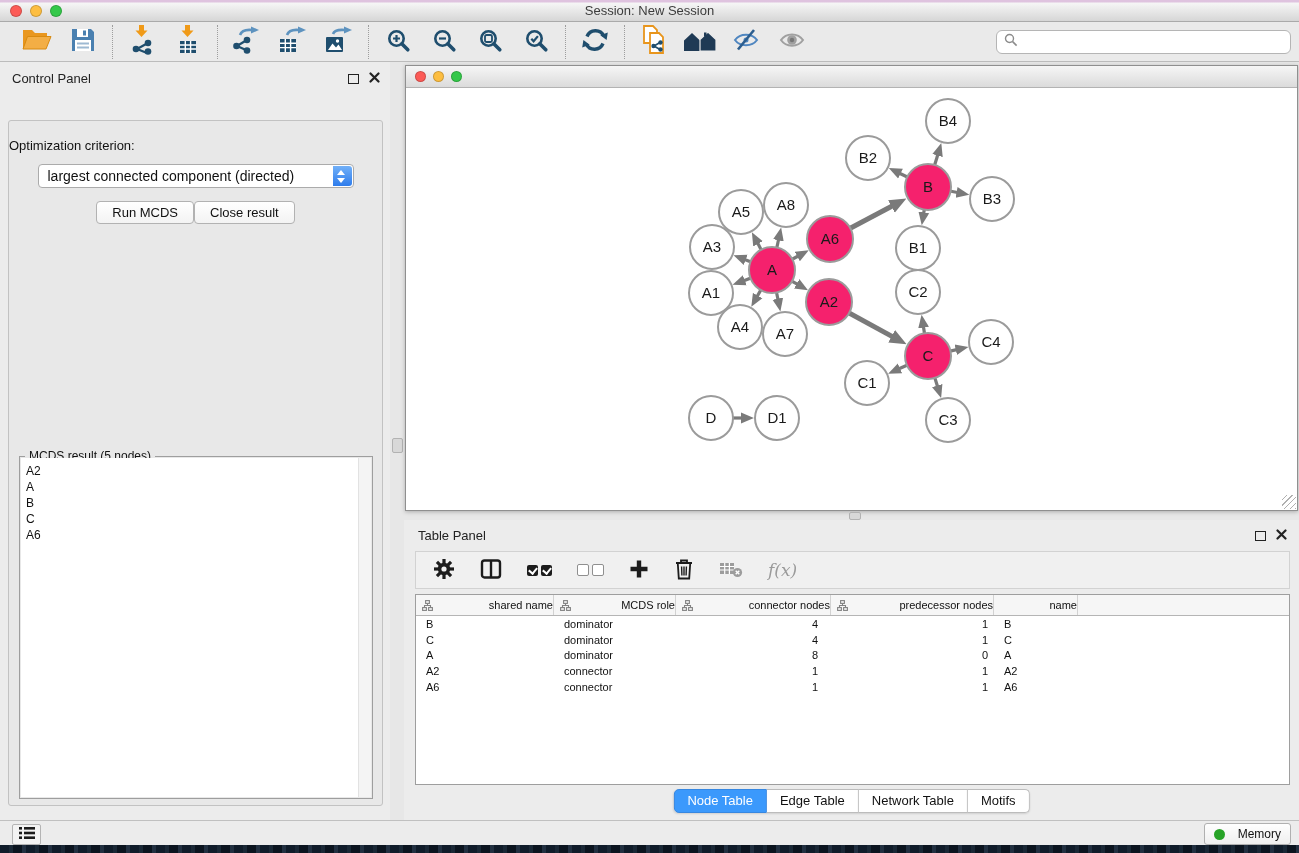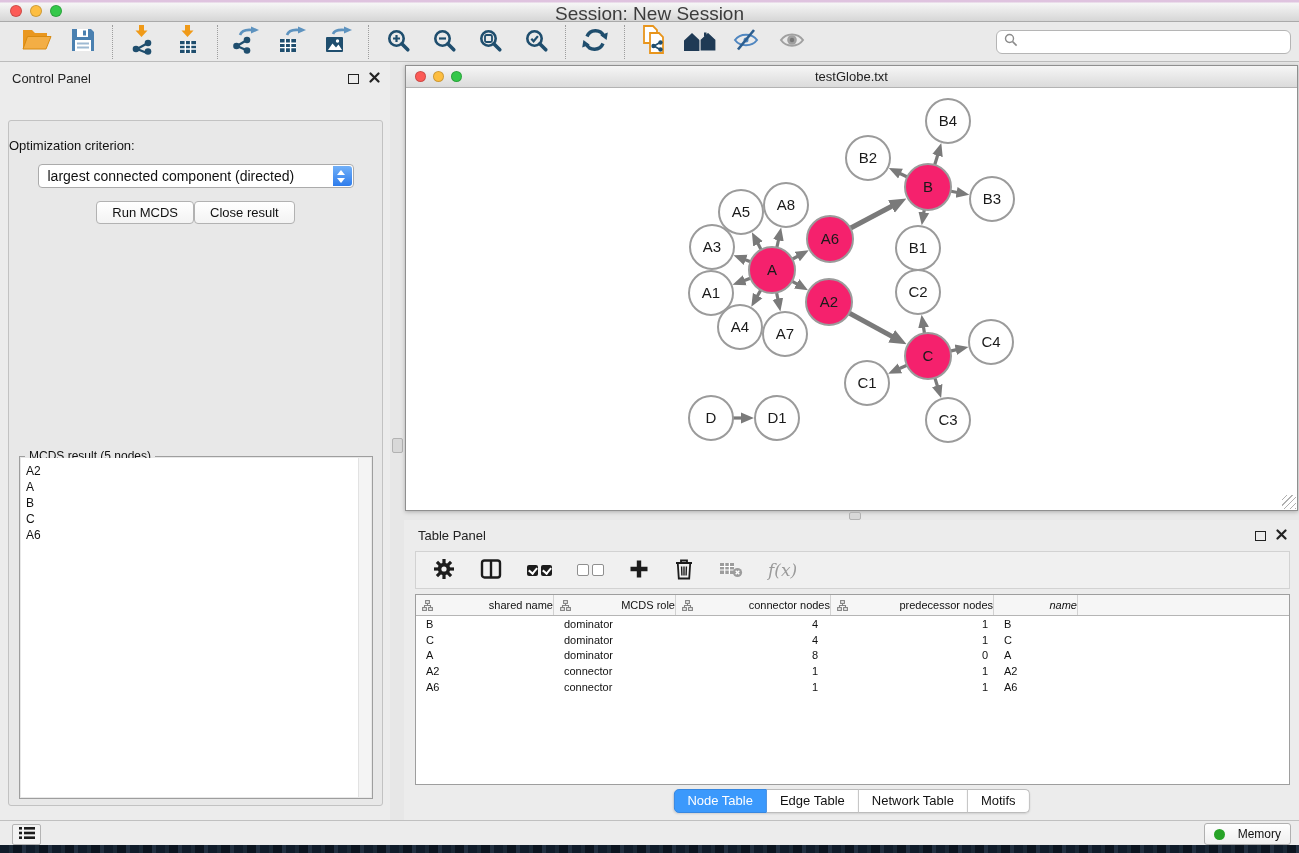--- a/index.html
+++ b/index.html
@@ -6,21 +6,21 @@
   body{width:1299px;height:853px;position:relative;overflow:hidden;
        font-family:"Liberation Sans",sans-serif;background:#e7e7e7;font-size:13px;color:#111}
 
   
   #titlebar{position:absolute;top:0;left:0;right:0;height:22px;
             background:linear-gradient(#dfc3df 0,#dfc3df 2px,#f6f6f6 3px,#d6d6d6 100%);
             border-bottom:1px solid #aaa;box-sizing:border-box}
   #titlebar .lights{position:absolute;left:10px;top:5px;display:flex;gap:8px}
   .light{width:12px;height:12px;border-radius:50%;box-sizing:border-box;border:1px solid rgba(0,0,0,.18)}
   .light.red{background:#fc5b57}.light.yellow{background:#fdbe41}.light.green{background:#34c84a}
-  #titlebar .title{position:absolute;left:0;right:0;top:3px;text-align:center;color:#3c3c3c;font-size:19px}
+  #titlebar .title{position:absolute;left:0;right:0;top:3px;text-align:center;color:#3c3c3c;font-size:13px}
 
   
   #toolbar{position:absolute;top:22px;left:0;right:0;height:40px;background:#eaeaea;
            border-bottom:1px solid #bcbcbc;display:flex;align-items:center;box-sizing:border-box;padding:0 8px}
   .tb-group{display:flex;align-items:center;gap:10px;padding:0 11px}
   .tb-sep{height:34px;border-left:1px dotted #9d9d9d}
   .tb-btn{width:36px;height:34px;display:flex;align-items:center;justify-content:center}
   #search-box{margin-left:auto;width:295px;height:24px;background:#fff;border:1px solid #b5b5b5;
               border-radius:6px;display:flex;align-items:center;gap:4px;padding:0 7px;box-sizing:border-box}
   #search-input{border:none;outline:none;flex:1;font-size:12px;background:transparent;font-family:"Liberation Sans",sans-serif}
@@ -341,21 +341,20 @@
 </div>
 
 <div id="workspace">
   <div id="net-window">
     <div id="net-titlebar">
       <div class="lights">
         <span class="light red"></span>
         <span class="light yellow"></span>
         <span class="light green"></span>
       </div>
-      <div id="net-title">testGlobe.txt</div>
     </div>
     <div id="net-canvas">
         <svg width="891" height="422" viewBox="0 0 891 422" id="graph-svg">
           <defs>
             <marker id="arr" viewBox="0 0 12 12" markerWidth="13" markerHeight="13" refX="1" refY="6" orient="auto" markerUnits="userSpaceOnUse">
               <path d="M0 1L12 6 0 11Z" fill="#7a7a7a"></path>
             </marker>
             <marker id="arrT" viewBox="0 0 12 12" markerWidth="17" markerHeight="17" refX="1" refY="6" orient="auto" markerUnits="userSpaceOnUse">
               <path d="M0 1L12 6 0 11Z" fill="#7a7a7a"></path>
             </marker>
@@ -554,21 +553,21 @@
           </div>
           <div class="th" style="width: 163px;">
             <svg class="colicon" width="11" height="11" viewBox="0 0 11 11" fill="none" stroke="#828282" stroke-width="1.1">
               <rect x="3.6" y="0.6" width="3.8" height="2.8"></rect>
               <rect x="0.6" y="7.6" width="3.8" height="2.8"></rect>
               <rect x="6.6" y="7.6" width="3.8" height="2.8"></rect>
               <path d="M5.5 3.4v2.1M2.5 7.6V5.5h6v2.1"></path>
             </svg>
             <span>predecessor nodes</span>
           </div>
-          <div class="th" style="width: 84px; font-style: italic;">
+          <div class="th" style="width: 84px;">
             <span>name</span>
           </div>
           <div class="th fill"></div>
         </div>
       <div id="tbl-body">
           <div class="tr">
             <div class="td l" style="width: 138px;">B</div>
             <div class="td l" style="width: 122px;">dominator</div>
             <div class="td r3" style="width: 155px;">4</div>
             <div class="td r4" style="width: 163px;">1</div>

